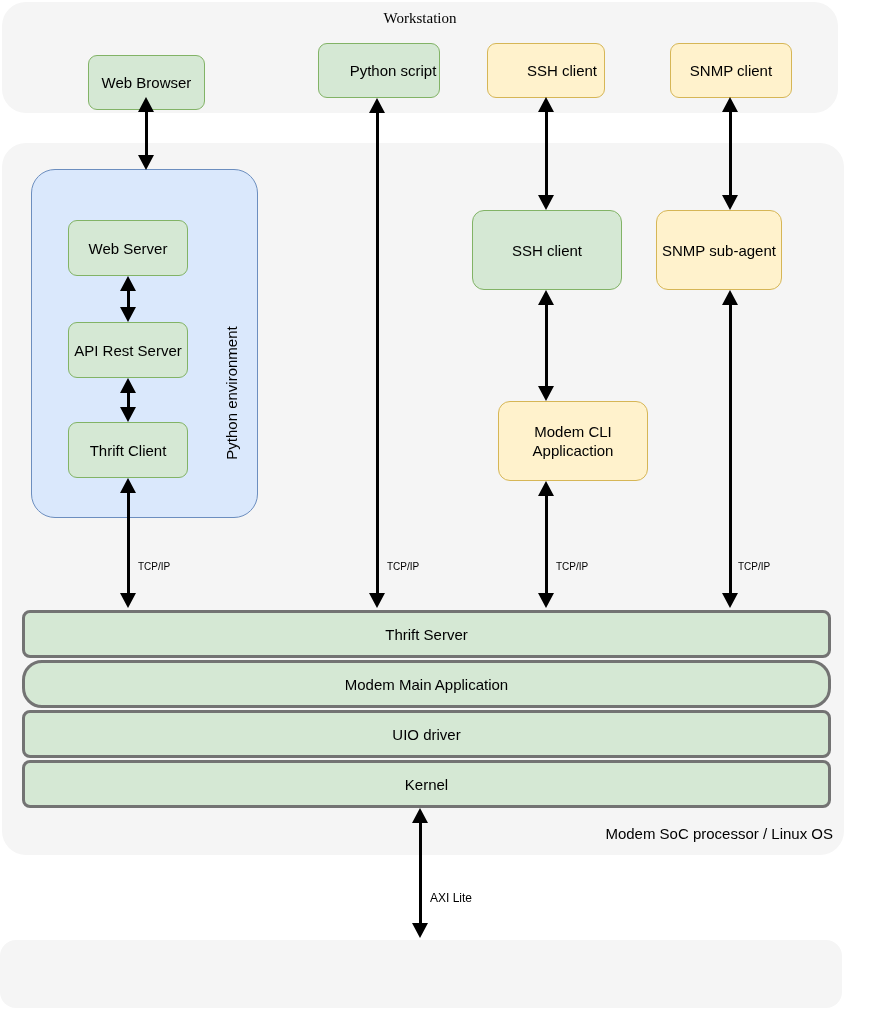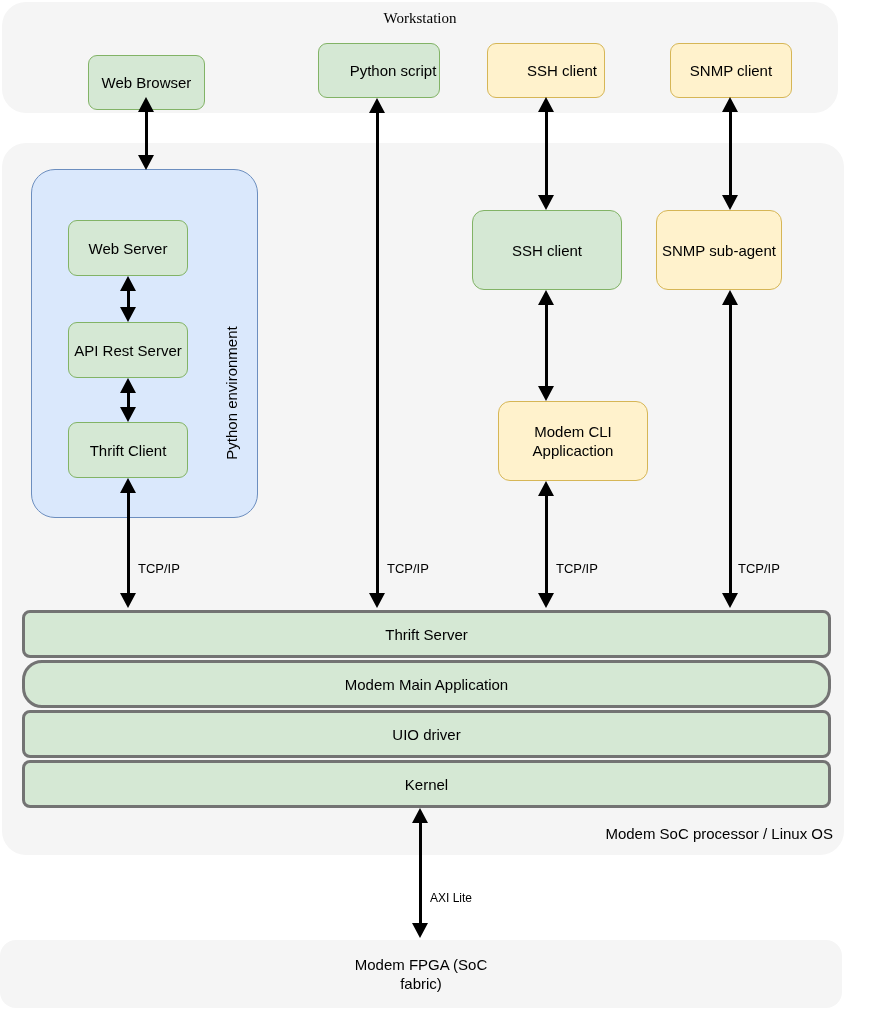--- a/index.html
+++ b/index.html
@@ -43,37 +43,35 @@
     position:absolute; top:0; left:50%; margin-left:-8px; width:0; height:0;
     border-left:8px solid transparent; border-right:8px solid transparent;
     border-bottom:15px solid #000000;
   }
   .arrow .head-down {
     position:absolute; bottom:0; left:50%; margin-left:-8px; width:0; height:0;
     border-left:8px solid transparent; border-right:8px solid transparent;
     border-top:15px solid #000000;
   }
 
-  .small-label { position:absolute; font-size:13px; white-space:nowrap; }
+  .small-label { position:absolute; font-size:10px; white-space:nowrap; }
 </style>
 </head>
 <body>
 
 <div class="canvas">
 
   <div class="zone" style="left:2px; top:2px; width:836px; height:111px;"></div>
   <div class="zone" style="left:2px; top:143px; width:842px; height:712px;"></div>
   <div class="zone" style="left:0px; top:940px; width:842px; height:68px; border-radius:16px;"></div>
 
   <div class="zone-title" style="left:2px; top:10px; width:836px;font-family:Liberation Serif, serif;">Workstation</div>
 
   <div class="zone-title" style="right:41px; top:825px; text-align:right;">Modem SoC processor / Linux OS</div>
 
-  <div class="zone-title" style="left:0px; top:955px; width:842px; white-space:pre-line; line-height:19px;">Modem FPGA (SoC
-fabric)</div>
 
   <div class="node green" style="left:88px; top:43px; width:117px; height:55px;margin-top:12px;">Web Browser</div>
   <div class="node green" style="left:318px; top:43px; width:122px; height:55px;padding-left:28px;">Python script</div>
   <div class="node yellow" style="left:487px; top:43px; width:118px; height:55px;padding-left:32px;">SSH client</div>
   <div class="node yellow" style="left:670px; top:43px; width:122px; height:55px;">SNMP client</div>
 
   <div class="blue-zone" style="left:31px; top:169px; width:227px; height:349px;"></div>
   <div class="vlabel" style="left:152px; top:383px; width:160px; height:20px; line-height:20px;">Python environment</div>
 
   <div class="node green" style="left:68px; top:220px; width:120px; height:56px;">Web Server</div>

